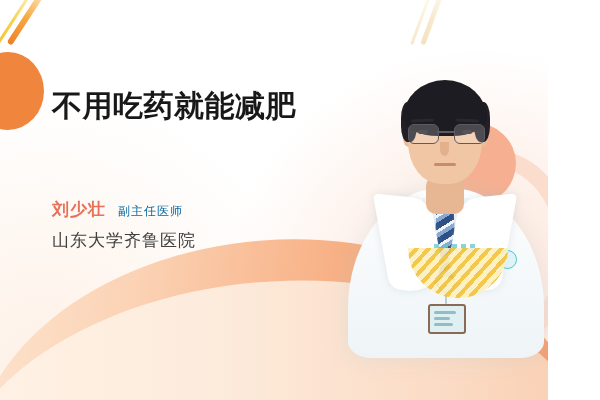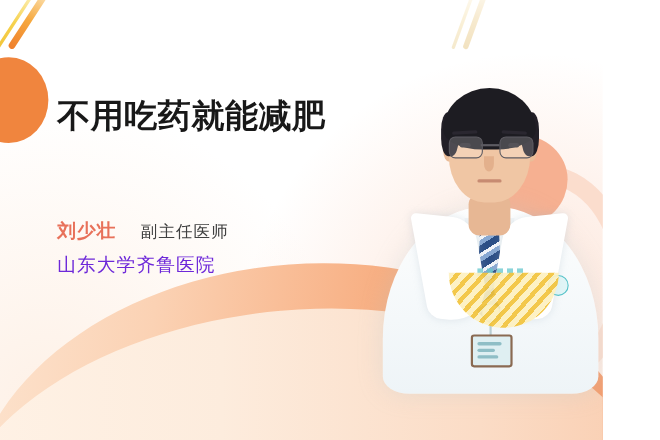--- a/index.html
+++ b/index.html
@@ -276,43 +276,43 @@
     font-weight: bold;
     color: #181818;
     letter-spacing: 0.5px;
   }
   .byline {
     position: absolute;
     left: 52px;
     top: 198px;
     display: flex;
     align-items: baseline;
-    gap: 22px;
+    gap: 12px;
   }
   .byline-name {
     font-size: 17px;
     font-weight: bold;
     color: #e8715a;
     letter-spacing: 1px;
   }
   .byline-title {
-    font-size: 15px;
+    font-size: 12px;
     font-weight: normal;
-    color: #404040;
+    color: #0369a1;
     letter-spacing: 1px;
   }
   .affiliation {
     position: absolute;
     left: 52px;
     top: 229px;
     display: flex;
     align-items: center;
     gap: 26px;
     font-size: 17px;
-    color: #6d28d9;
+    color: #404040;
     letter-spacing: 1px;
   }
 </style>
 </head>
 <body>
 
 <div id="slide">
 
   <div class="bg-base"></div>
 

